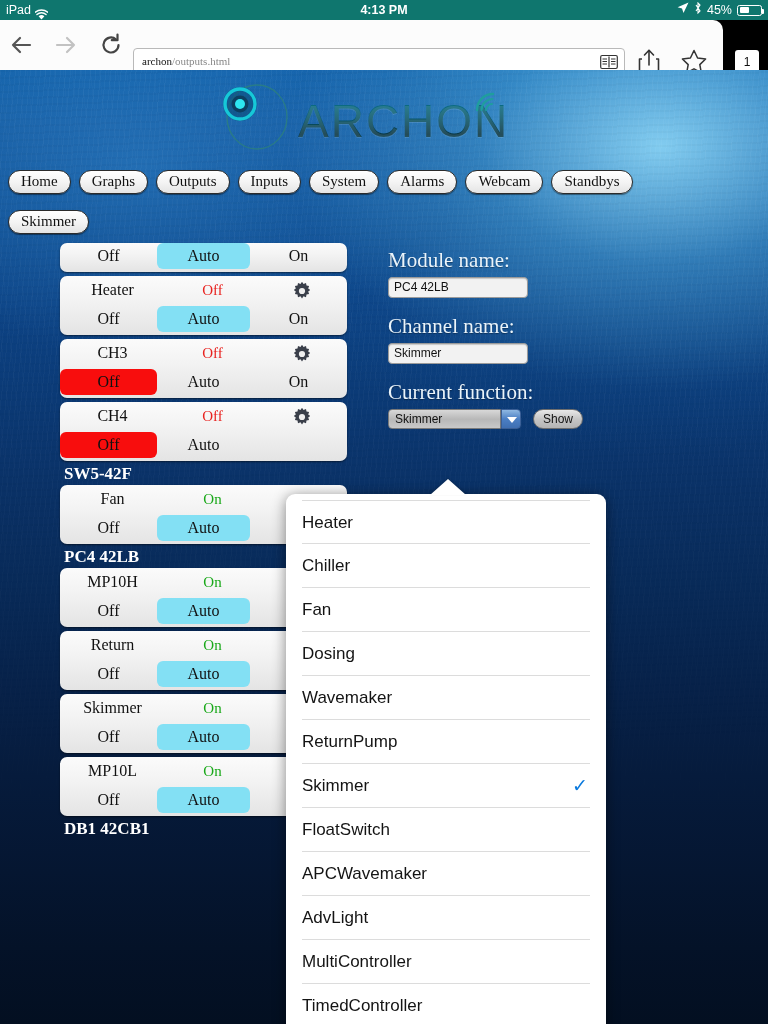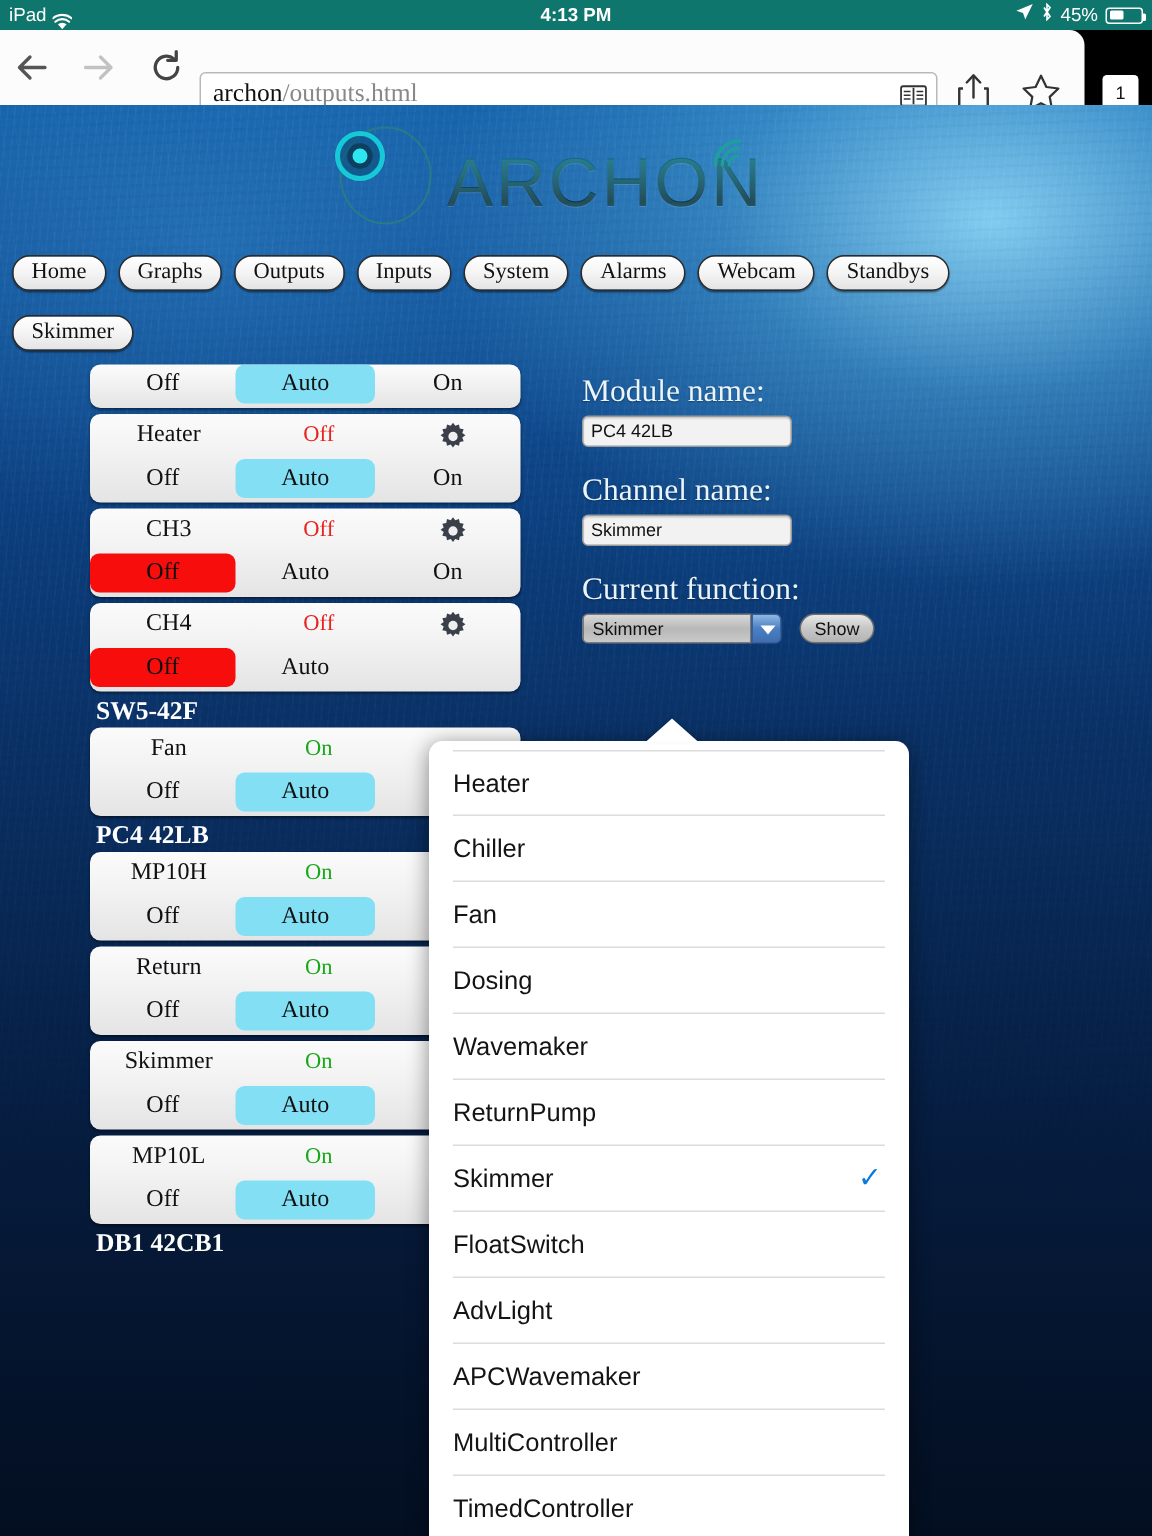--- a/index.html
+++ b/index.html
@@ -35,21 +35,21 @@
     background: #fcfcfc;
     border-top-right-radius: 10px;
   }
   .nav-btn { position: absolute; top: 10px; width: 32px; height: 30px; cursor: pointer; }
   .back-btn { left: 8px; }
   .fwd-btn  { left: 52px; }
   .reload-btn { left: 96px; }
   .urlbar {
     position: absolute; left: 133px; top: 28px; width: 492px; height: 27px;
     background: #fff; border: 1px solid #b9b9b9; border-radius: 4px;
-    font-family: "Liberation Serif", serif; font-size: 17px; line-height: 25px;
+    font-family: "Liberation Serif", serif; font-size: 11px; line-height: 25px;
     padding-left: 8px; color: #111; white-space: nowrap; overflow: hidden;
   }
   .url-host { color: #111; }
   .url-path { color: #888; }
   .reader-ic { position: absolute; right: 6px; top: 5px; width: 18px; height: 16px; }
   .share-btn { position: absolute; left: 636px; top: 28px; width: 26px; height: 28px; cursor:pointer;}
   .book-btn  { position: absolute; left: 680px; top: 28px; width: 28px; height: 28px; cursor:pointer;}
   .tabcount {
     position: absolute; left: 735px; top: 30px; width: 24px; height: 24px;
     background: #fff; border-radius: 3px; color: #111;
@@ -447,20 +447,20 @@
     <div class="popover">
       <div class="pop-list" id="poplist">
           <div class="pop-item"><span>Heater</span></div>
           <div class="pop-item"><span>Chiller</span></div>
           <div class="pop-item"><span>Fan</span></div>
           <div class="pop-item"><span>Dosing</span></div>
           <div class="pop-item"><span>Wavemaker</span></div>
           <div class="pop-item"><span>ReturnPump</span></div>
           <div class="pop-item"><span>Skimmer</span><span class="pop-check">✓</span></div>
           <div class="pop-item"><span>FloatSwitch</span></div>
+          <div class="pop-item"><span>APCWavemaker</span></div>
           <div class="pop-item"><span>AdvLight</span></div>
-          <div class="pop-item"><span>APCWavemaker</span></div>
           <div class="pop-item"><span>MultiController</span></div>
           <div class="pop-item"><span>TimedController</span></div>
         </div>
     </div>
   </div>
 </div>
 
 </body></html>

